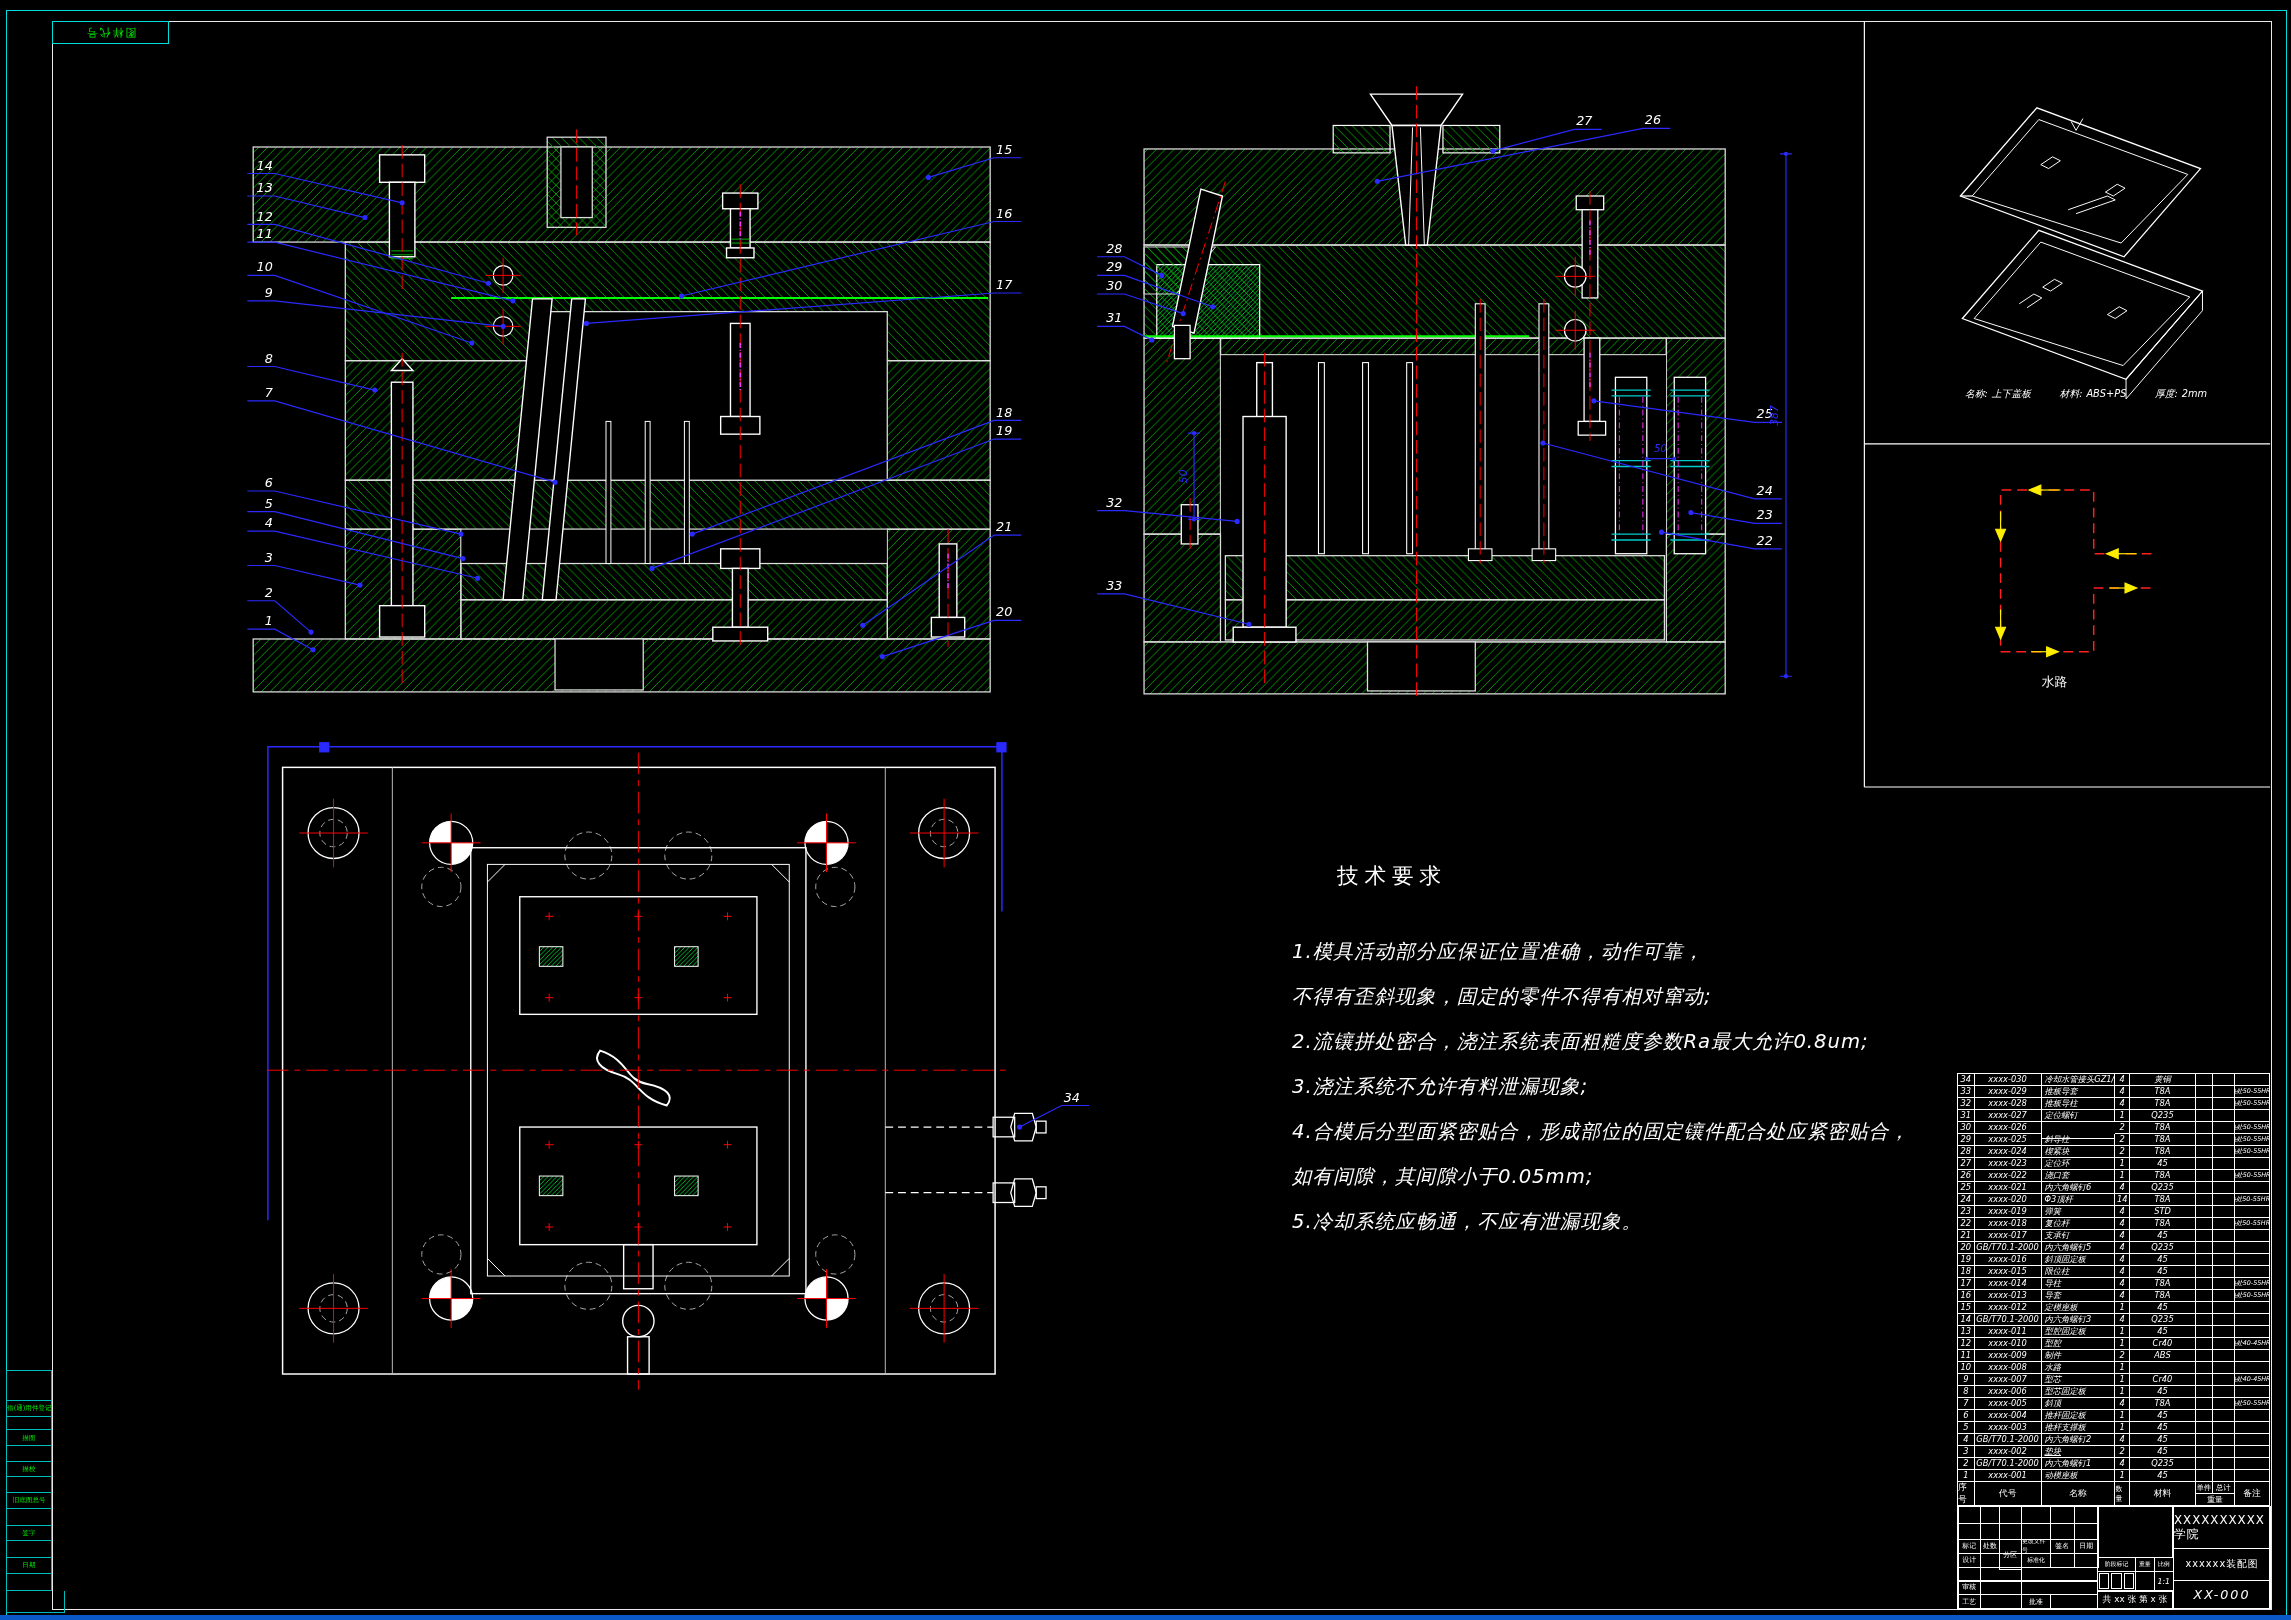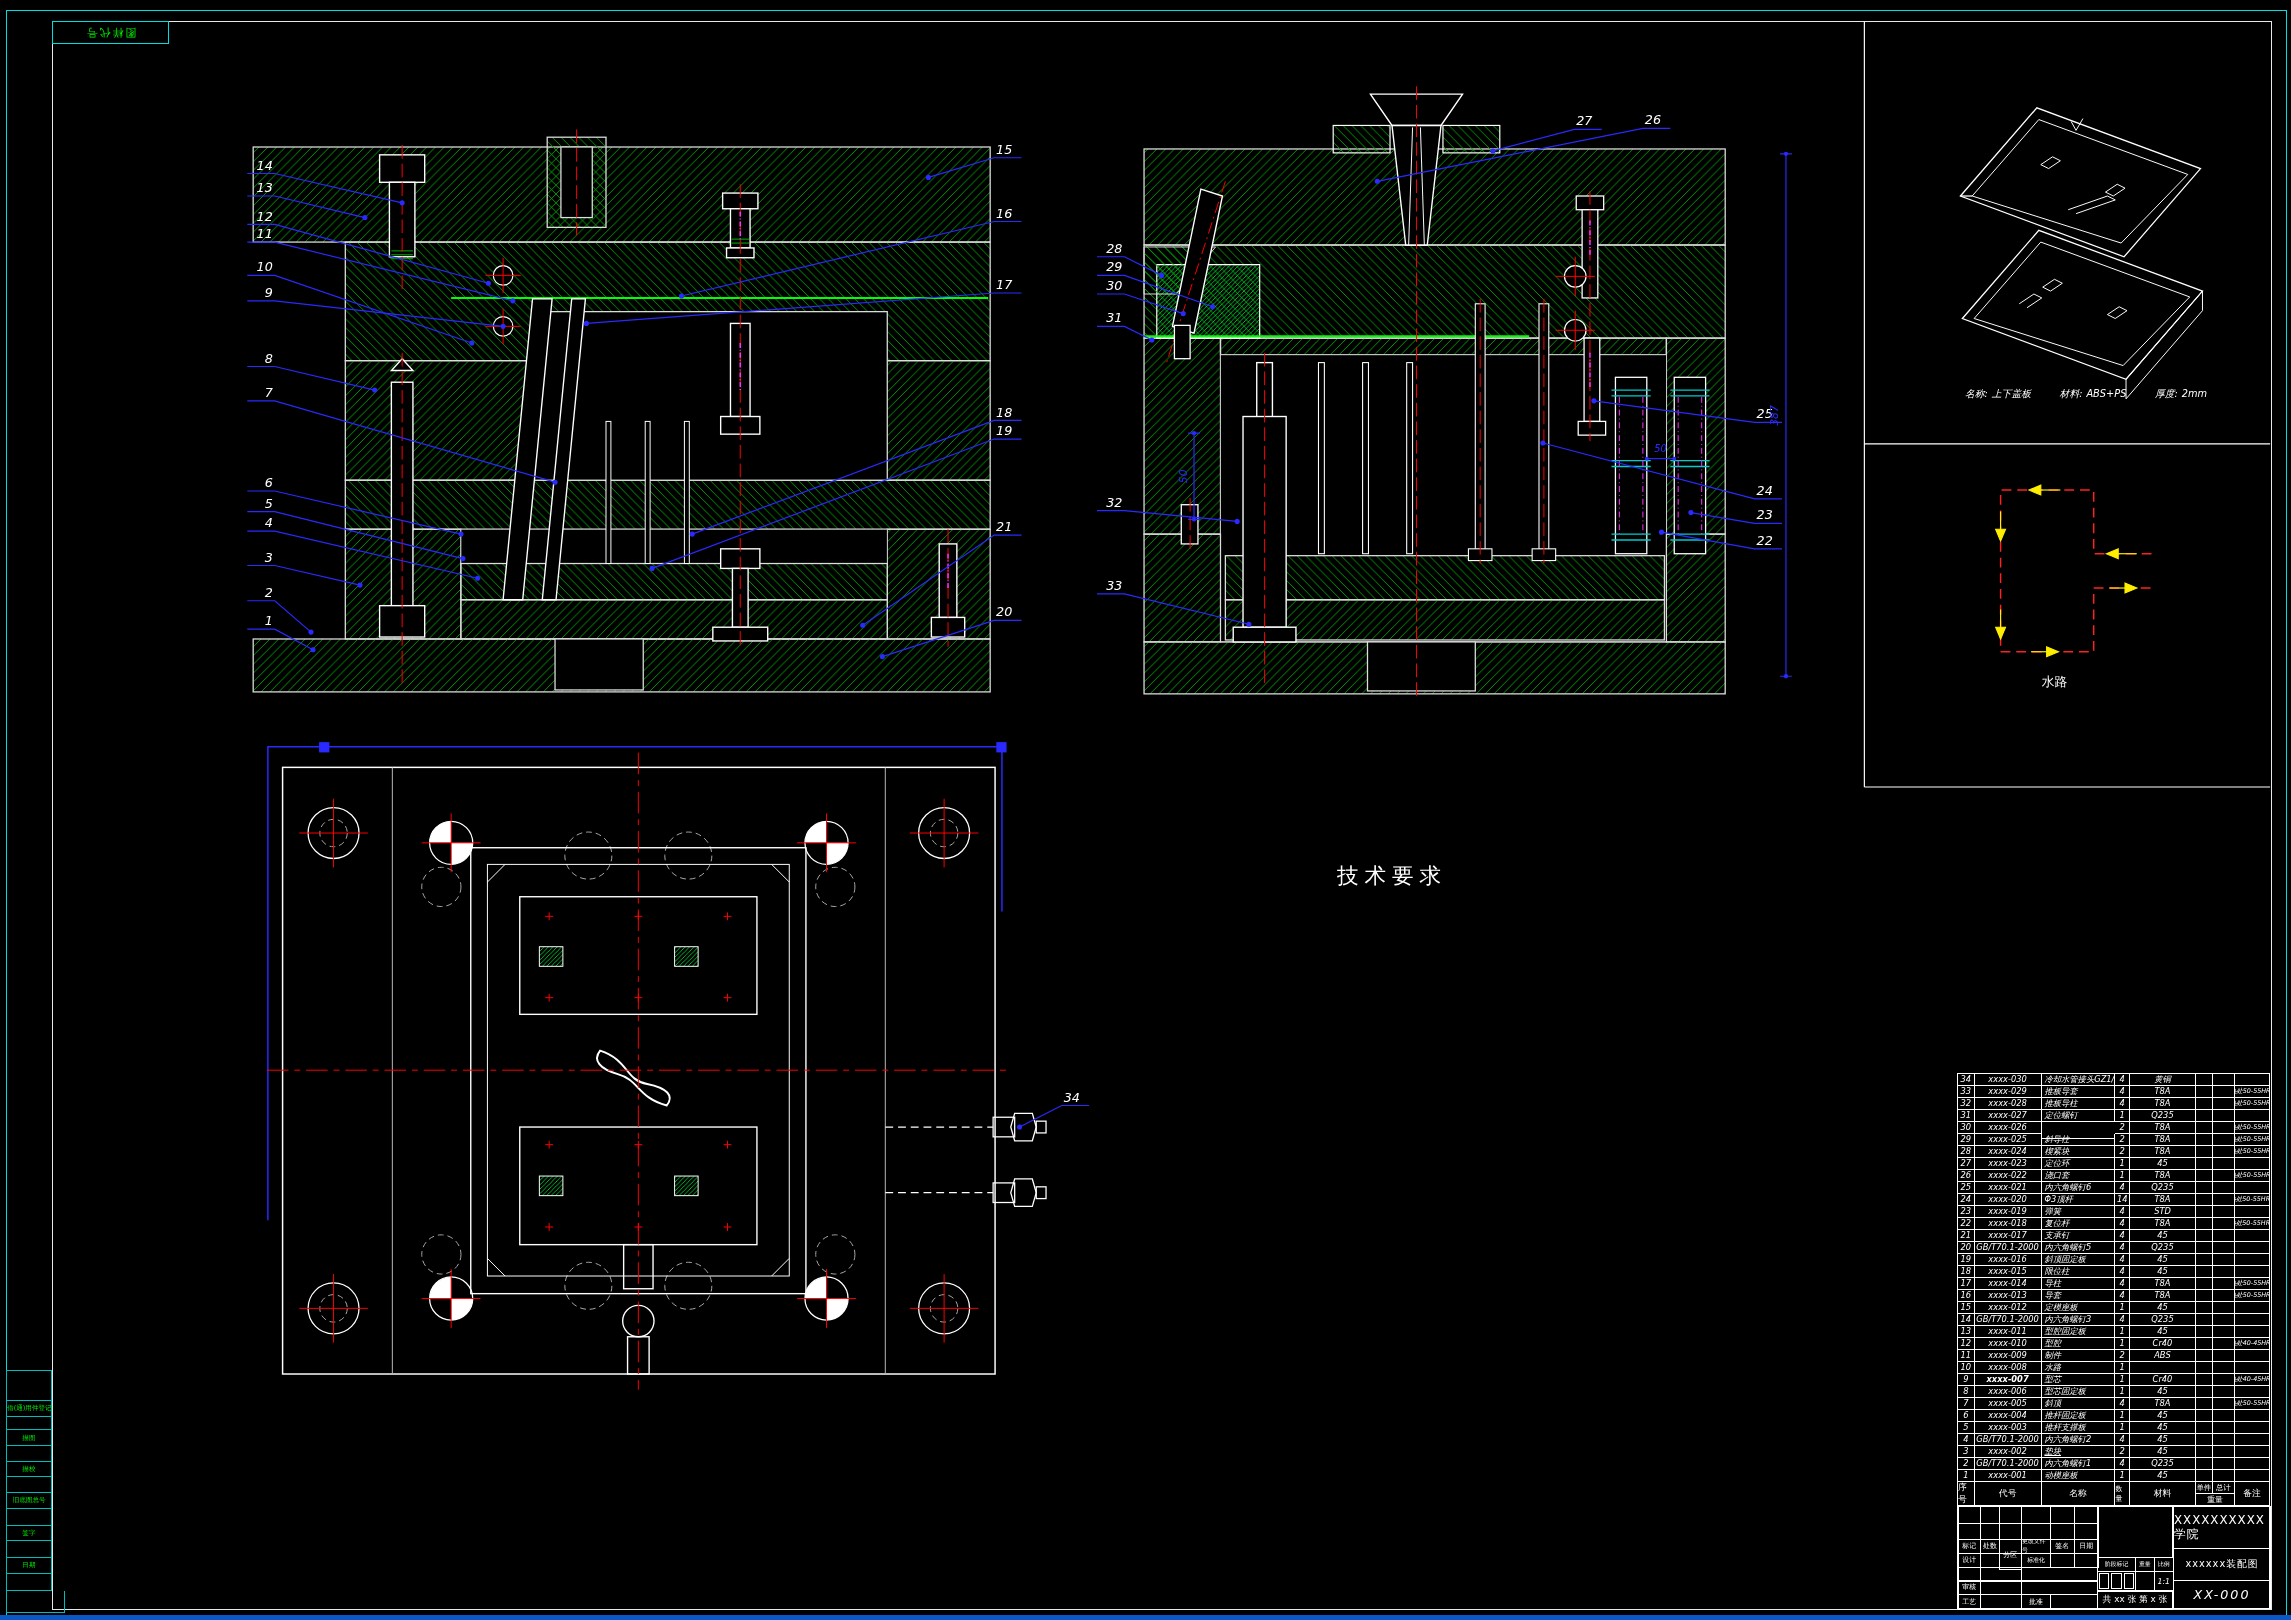--- a/index.html
+++ b/index.html
@@ -515,20 +515,29 @@
         <text transform="translate(1211,486) rotate(-90)" fill="#2a2aff" font-size="11" font-style="italic" text-anchor="middle">50</text>
         <line x1="1680" y1="468" x2="1708" y2="468" stroke="#2a2aff" stroke-width="1.2"></line>
         <circle cx="1680" cy="468" r="2" fill="#2a2aff"></circle>
         <circle cx="1708" cy="468" r="2" fill="#2a2aff"></circle>
         <text x="1694" y="461" fill="#2a2aff" font-size="10" font-style="italic" text-anchor="middle">50</text>
       </g>
   </svg>
 
   <div class="tech">
     <div class="t-title">技术要求</div>
+    <div id="tech-lines">
+        <div class="t-line">1.模具活动部分应保证位置准确，动作可靠，</div>
+        <div class="t-line">不得有歪斜现象，固定的零件不得有相对窜动;</div>
+        <div class="t-line">2.流镶拼处密合，浇注系统表面粗糙度参数Ra最大允许0.8um;</div>
+        <div class="t-line">3.浇注系统不允许有料泄漏现象;</div>
+        <div class="t-line">4.合模后分型面紧密贴合，形成部位的固定镶件配合处应紧密贴合，</div>
+        <div class="t-line">如有间隙，其间隙小于0.05mm;</div>
+        <div class="t-line">5.冷却系统应畅通，不应有泄漏现象。</div>
+      </div>
   </div>
 
   <div class="cap3d">
     <b>名称:</b><span>上下盖板</span><span class="gap"></span>
     <b>材料:</b><span>ABS+PS</span><span class="gap"></span>
     <b>厚度:</b><span>2mm</span>
   </div>
 
   <div class="side-strip" id="side-strip">
       <div class="ss-box" style="height: 31px;"></div>
@@ -806,21 +815,21 @@
           <div class="bom-cell" style="width: 67px;">xxxx-008</div>
           <div class="bom-cell nm" style="width: 74px;">水路</div>
           <div class="bom-cell" style="width: 14.7px;">1</div>
           <div class="bom-cell" style="width: 66px;"></div>
           <div class="bom-cell" style="width: 16.7px;"></div>
           <div class="bom-cell" style="width: 22.5px;"></div>
           <div class="bom-cell rk" style="width: 35px;"></div>
         </div>
         <div class="bom-row">
           <div class="bom-cell" style="width: 16.7px;">9</div>
-          <div class="bom-cell" style="width: 67px; font-weight: bold;">xxxx-007</div>
+          <div class="bom-cell" style="width: 67px;">xxxx-007</div>
           <div class="bom-cell nm" style="width: 74px;">型芯</div>
           <div class="bom-cell" style="width: 14.7px;">1</div>
           <div class="bom-cell" style="width: 66px;">Cr40</div>
           <div class="bom-cell" style="width: 16.7px;"></div>
           <div class="bom-cell" style="width: 22.5px;"></div>
           <div class="bom-cell rk" style="width: 35px;">热处40-45HRc</div>
         </div>
         <div class="bom-row">
           <div class="bom-cell" style="width: 16.7px;">8</div>
           <div class="bom-cell" style="width: 67px;">xxxx-006</div>

